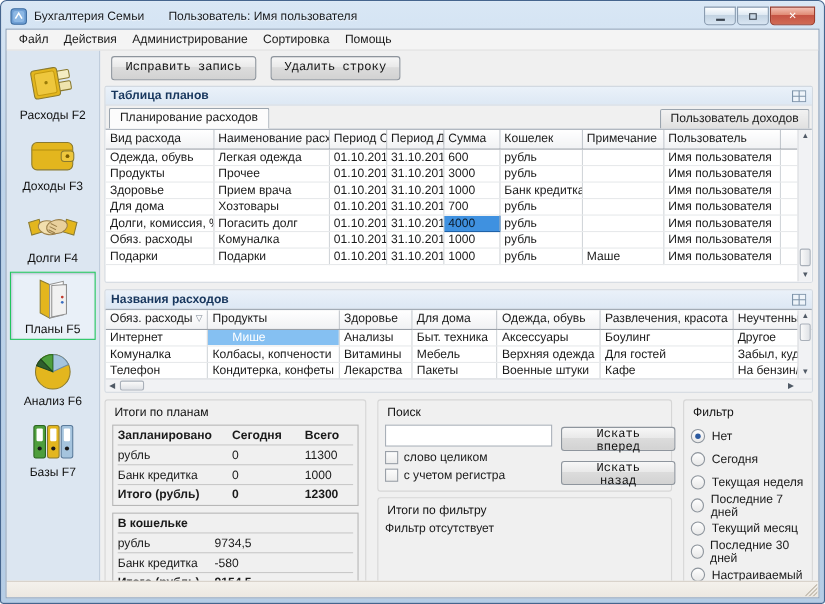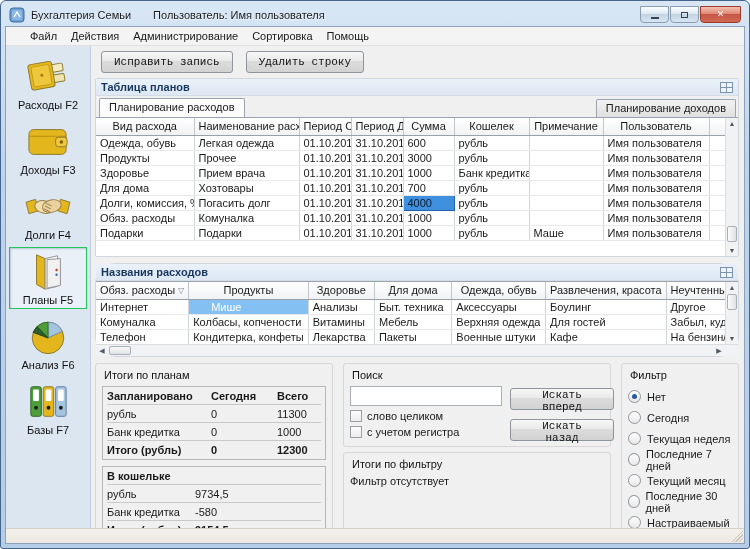--- a/index.html
+++ b/index.html
@@ -19,21 +19,21 @@
   .winbtn { width:29px; height:17px; border:1px solid #89522f00; border:1px solid #8a9cb0; border-radius:0 0 4px 4px;
             background:linear-gradient(#fdfeff,#dde8f2 45%,#c3d3e2 46%,#d8e5f2); display:flex; align-items:center;
             justify-content:center; color:#3a4450; font-size:9px; line-height:1; }
   .winbtn.close { width:41px; background:linear-gradient(#f3c0b4,#e08972 45%,#c65444 46%,#d06a54);
                   border-color:#9a3c2c; color:#fff; font-weight:bold; }
   .winbtn .sq { width:7px; height:6px; border:1px solid #3a4450; display:inline-block; }
   .winbtn .mn { width:8px; height:2px; background:#3a4450; display:inline-block; margin-top:6px; }
 
   
   .client { flex:1; border:1px solid #8ca2bc; background:#f0f0f0; display:flex; flex-direction:column; overflow:hidden; }
-  .menubar { height:19px; background:#f4f4f4; border-bottom:1px solid #e0e0e0; display:flex; align-items:center; padding:0 17px; }
+  .menubar { height:19px; background:#f4f4f4; border-bottom:1px solid #e0e0e0; display:flex; align-items:center; padding:0 4px; }
   .menu-item { padding:2px 7px; cursor:default; }
   .app-body { flex:1; display:flex; overflow:hidden; }
 
   
   .sidebar { width:85px; background:#dce6f1; border-right:1px solid #c0cddc; padding-top:6px;
              display:flex; flex-direction:column; align-items:center; gap:3px; }
   .side-item { width:78px; height:62px; display:flex; flex-direction:column; align-items:center;
                justify-content:center; border:1px solid transparent; }
   .side-item.selected { background:#e9f0f8; border:1px solid #22c55e; box-shadow:inset 1px 1px 2px rgba(90,110,140,.35); }
   .side-icon { width:46px; height:42px; display:block; }
@@ -54,21 +54,21 @@
 
   .tabs { display:flex; padding:2px 0 0 3px; position:relative;justify-content:space-between; }
   .tab { height:18px; line-height:16px; padding:0 9px; background:linear-gradient(#f2f2f2,#e0e0e0);
          border:1px solid #9aa4ae; border-bottom:none; margin-right:2px; border-radius:2px 2px 0 0; position:relative; top:1px; }
   .tab.active { background:#fcfcfc; z-index:2; height:19px; top:0; }
 
   .table-wrap { position:relative; background:#fff; border-top:1px solid #9aa4ae; overflow:hidden; }
   .plans-wrap { height:139px; }
   .names-wrap { height:63px; }
   table { border-collapse:collapse; table-layout:fixed; background:#fff; font-size:11px; }
-  th { height:17px; font-weight:normal; text-align:center; padding:0 4px; background:linear-gradient(#ffffff,#f1f2f4);
+  th { height:17px; font-weight:normal; text-align:left; padding:0 4px; background:linear-gradient(#ffffff,#f1f2f4);
        border-right:1px solid #c2c7cd; border-bottom:1px solid #9aa0a8; white-space:nowrap; overflow:hidden; }
   td { height:15px; padding:0 4px; border-right:1px solid #d2d6da; border-bottom:1px solid #e7e9eb;
        white-space:nowrap; overflow:hidden; }
   th.filler, td.filler { border-right:none; }
   td.sel-focus { background:#3f91e0; border:1px solid #1f62a8; color:#0b1b2b; }
   td.sel-light { background:#85c0f2; color:#ffffff;padding-left:22px; }
   .sort { display:inline-block; margin-left:3px; color:#7b8692; font-size:8px; transform:translateY(-1px); }
 
   .vscroll { position:absolute; right:0; top:0; bottom:0; width:13px; background:#f1f2f4; border-left:1px solid #dadce0; }
   .vscroll .arr { position:absolute; left:0; width:12px; height:11px; font-size:7px; color:#505a66;
@@ -245,21 +245,21 @@
             <span class="grid-icon">
               <svg viewBox="0 0 13 11">
                   <rect x="0.5" y="0.5" width="12" height="10" fill="#eef4fa" stroke="#7d93a9"></rect>
                   <line x1="6.5" y1="0.5" x2="6.5" y2="10.5" stroke="#7d93a9"></line>
                   <line x1="0.5" y1="5.5" x2="12.5" y2="5.5" stroke="#7d93a9"></line>
                 </svg>
             </span>
           </div>
           <div class="tabs" id="plans-tabs">
               <span class="tab active">Планирование расходов</span>
-              <span class="tab">Планирование доходов</span>
+              <span class="tab">Пользователь доходов</span>
             </div>
           <div class="table-wrap plans-wrap">
             <table id="plans-table" style="width:calc(100% - 13px)">
                 <colgroup>
                   <col style="width:98px">
                   <col style="width:105px">
                   <col style="width:52px">
                   <col style="width:52px">
                   <col style="width:51px">
                   <col style="width:75px">
@@ -361,21 +361,21 @@
                 </tbody>
               </table>
             <div class="vscroll">
               <span class="arr up">▲</span>
               <div class="vthumb" style="height:16px; bottom:14px;"></div>
               <span class="arr dn">▼</span>
             </div>
           </div>
         </div>
 
-        <div class="group" style="margin-top:6px;border-radius:21px;">
+        <div class="group" style="margin-top:6px;">
           <div class="band">
             <span class="band-title">Названия расходов</span>
             <span class="grid-icon">
               <svg viewBox="0 0 13 11">
                   <rect x="0.5" y="0.5" width="12" height="10" fill="#eef4fa" stroke="#7d93a9"></rect>
                   <line x1="6.5" y1="0.5" x2="6.5" y2="10.5" stroke="#7d93a9"></line>
                   <line x1="0.5" y1="5.5" x2="12.5" y2="5.5" stroke="#7d93a9"></line>
                 </svg>
             </span>
           </div>

